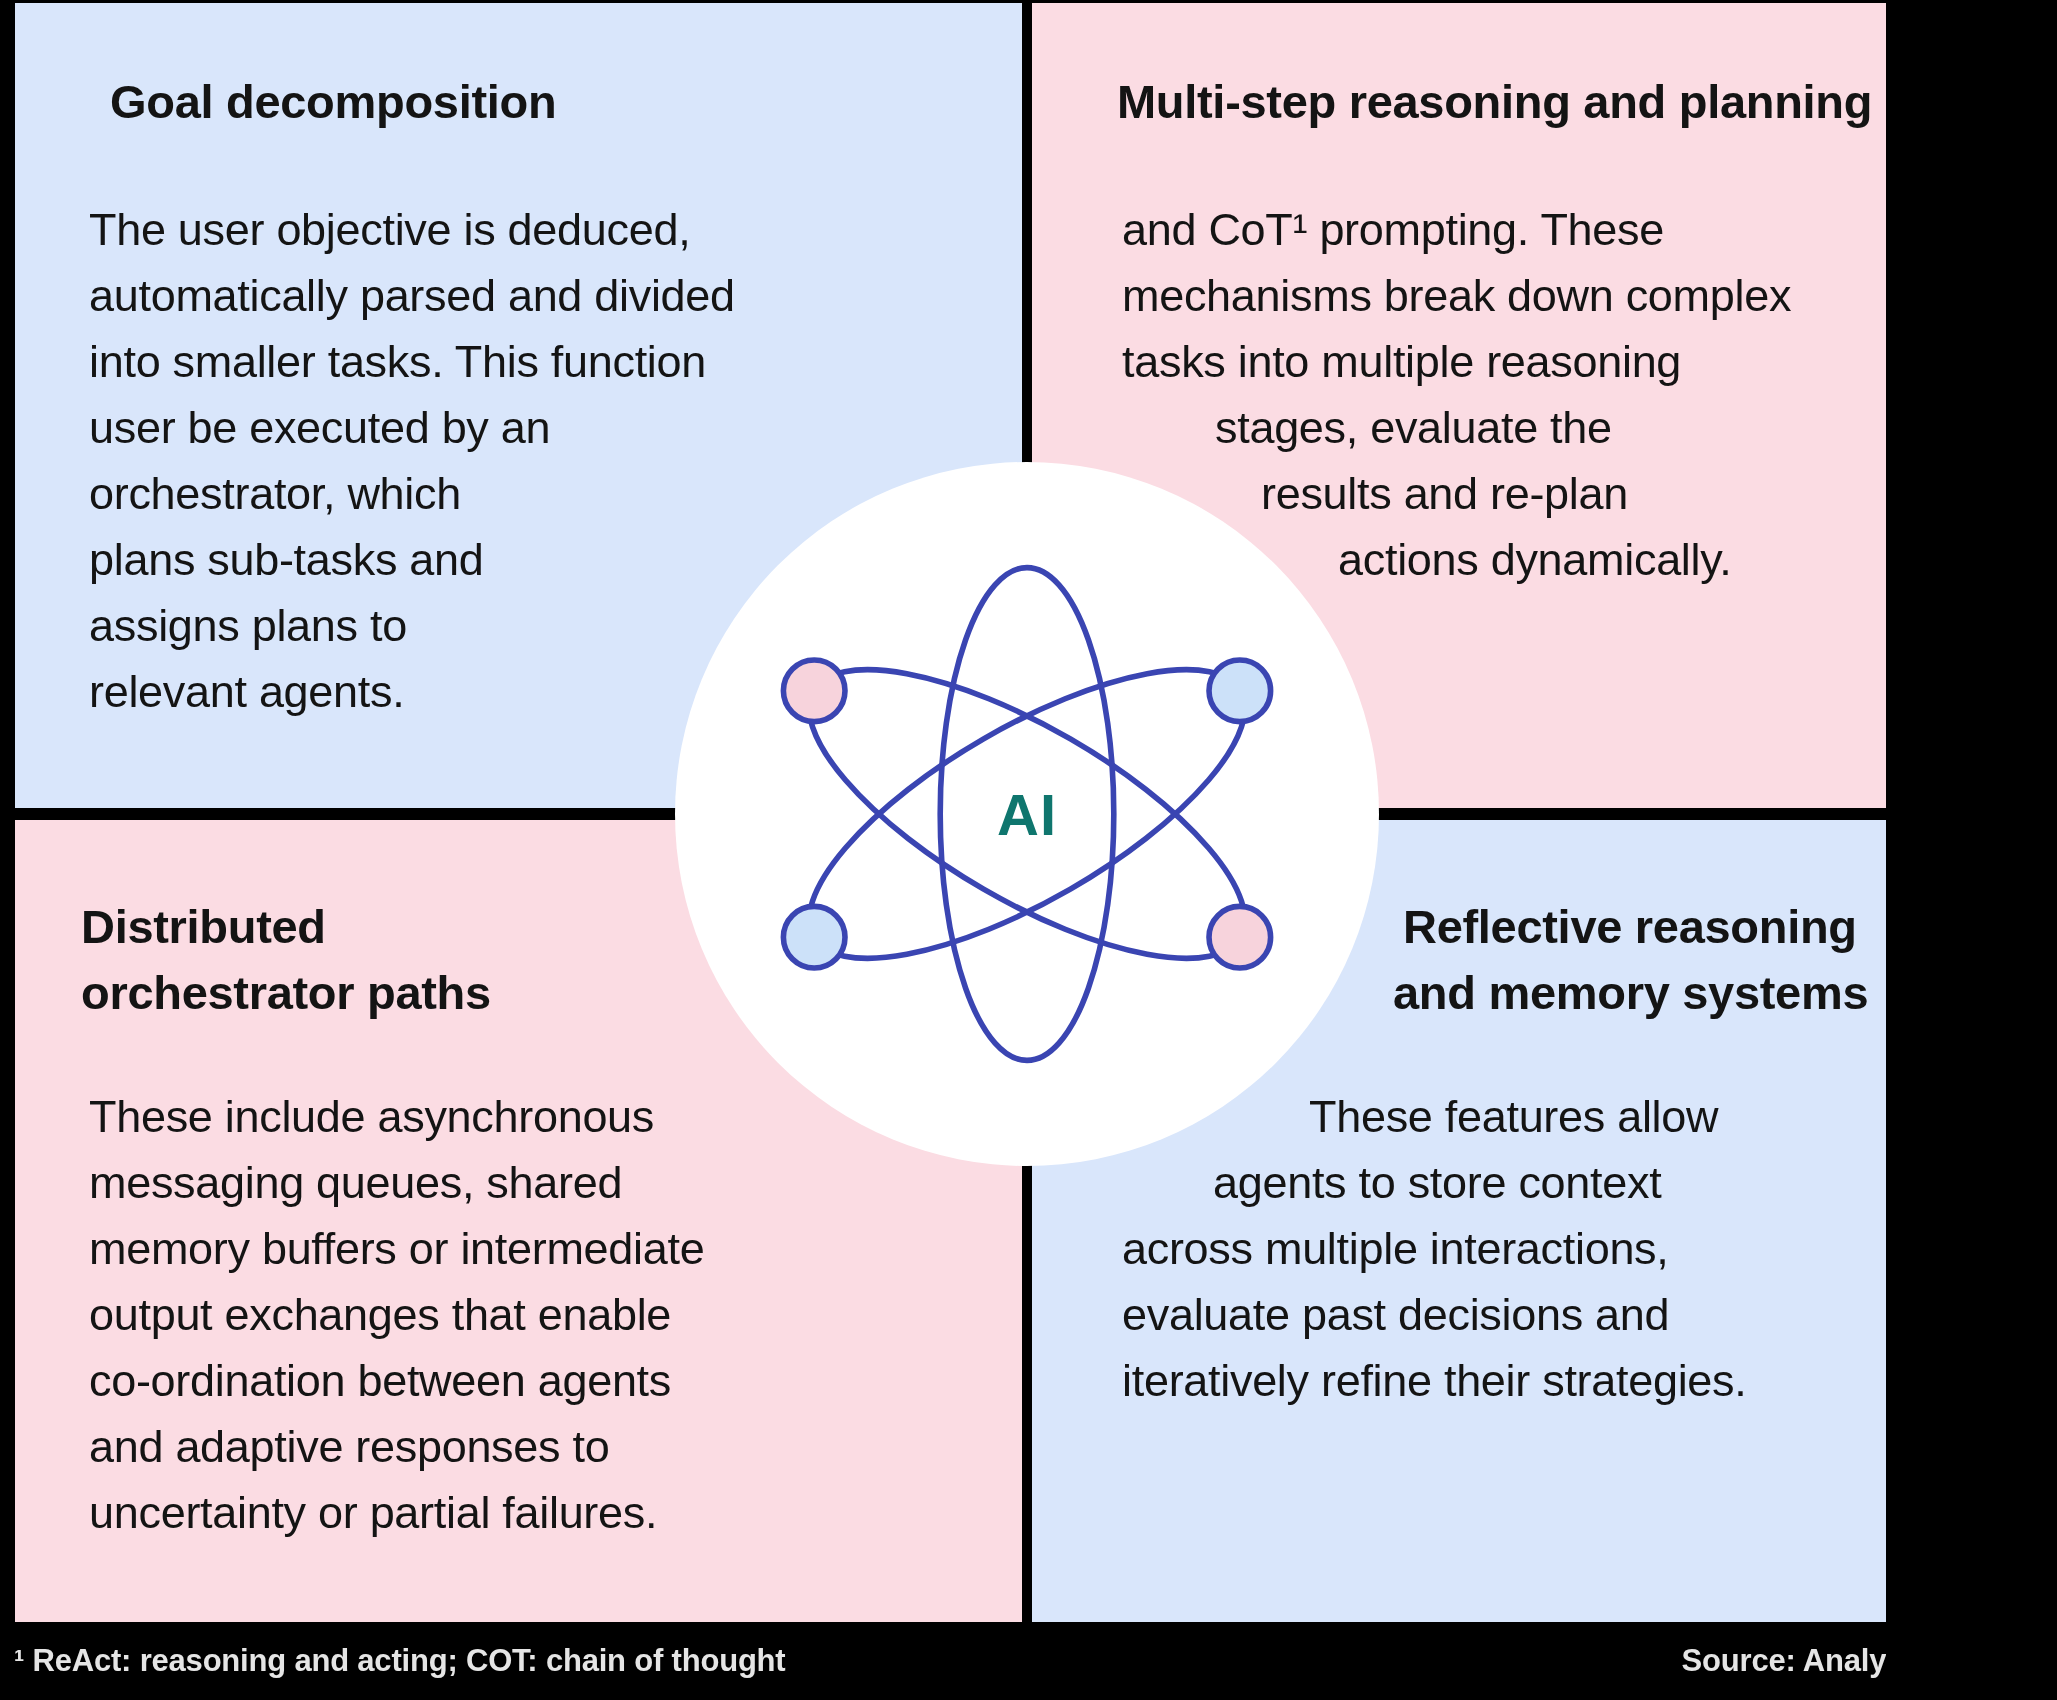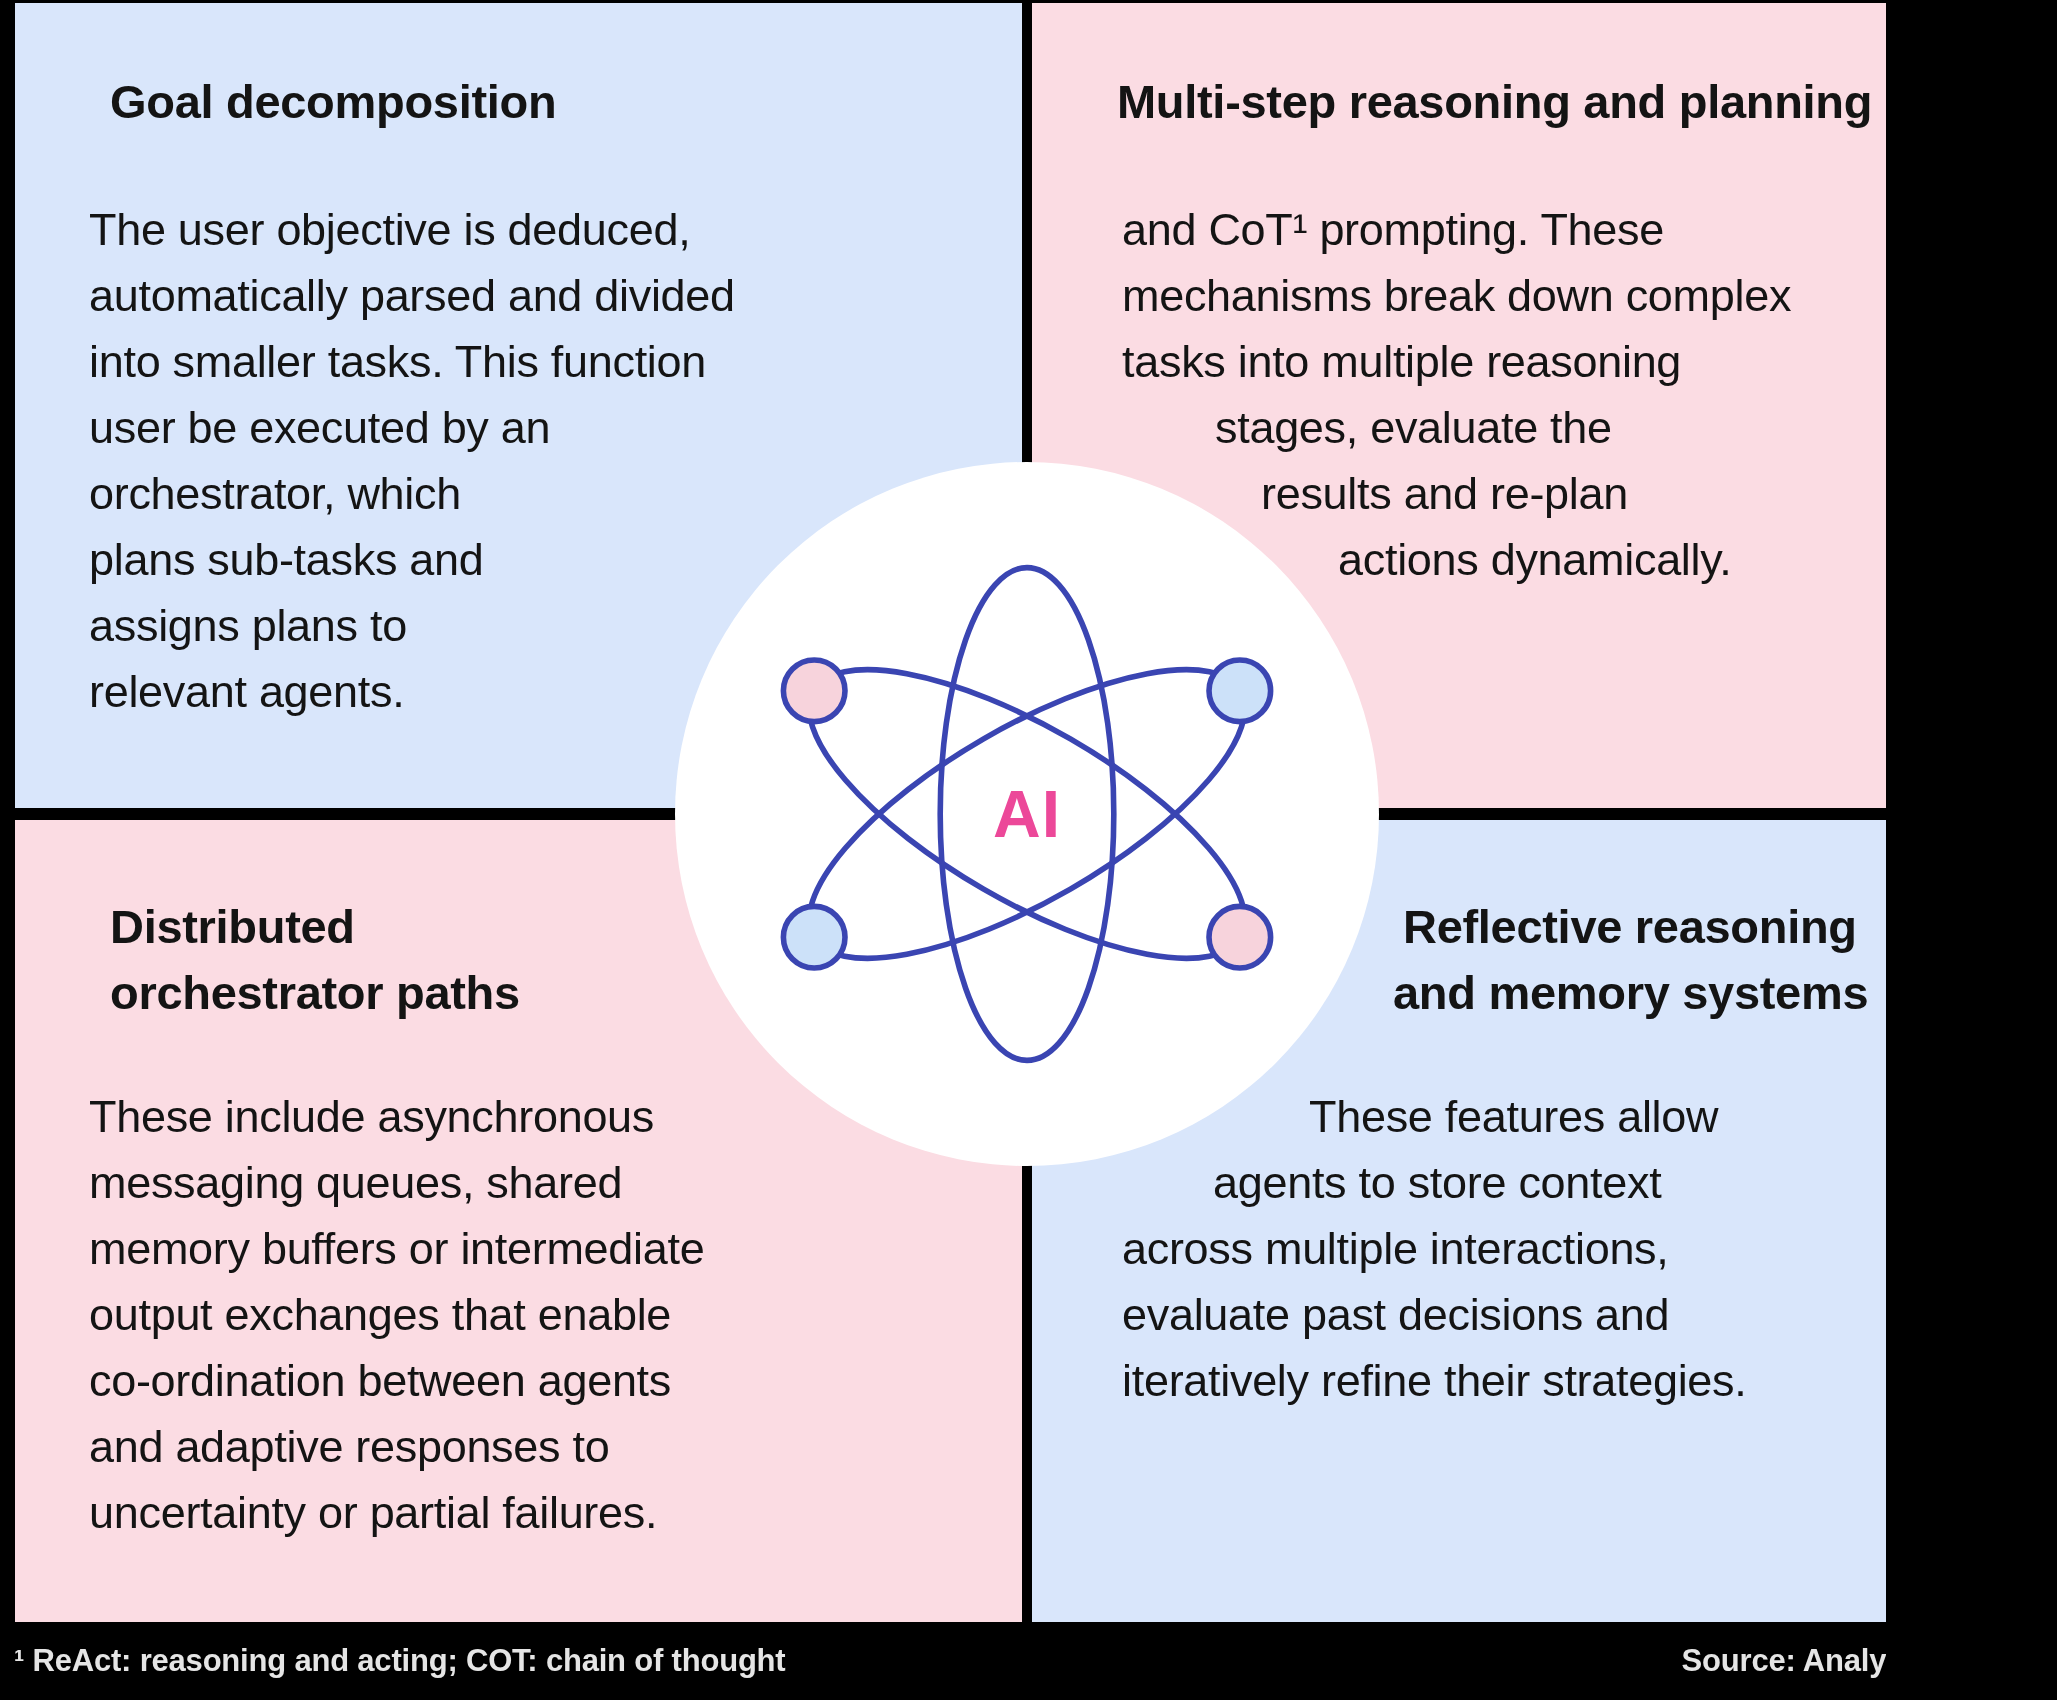--- a/index.html
+++ b/index.html
@@ -18,21 +18,21 @@
   .panel.tr{left:1032px;top:3px;width:1010px;height:805px;}
   .panel.bl{left:15px;top:820px;width:1007px;height:802px;}
   .panel.br{left:1032px;top:820px;width:1010px;height:802px;}
 
   .title{
     font-weight:bold;font-size:47px;line-height:66px;
     letter-spacing:-0.3px;margin:0;
   }
   .panel.tl .title-block{padding:66px 40px 0 95px;}
   .panel.tr .title-block{padding:66px 40px 0 85px;}
-  .panel.bl .title-block{padding:74px 40px 0 95px;}
+  .panel.bl .title-block{padding:74px 40px 0 66px;}
   .panel.br .title-block{padding:74px 40px 0 90px;}
 
   .body-block{
     font-size:45px;line-height:66px;letter-spacing:-0.3px;
   }
   .panel.tl .body-block{margin-top:62px;padding-left:74px;}
   .panel.tr .body-block{margin-top:62px;padding-left:90px;}
   .panel.bl .body-block{margin-top:58px;padding-left:74px;}
   .panel.br .body-block{margin-top:58px;padding-left:90px;}
 
@@ -51,21 +51,21 @@
   .panel.br .body-block .line:nth-child(2){padding-left:91px;}
 
   .center-badge{
     position:absolute;left:675px;top:462px;width:704px;height:704px;
     background:#ffffff;border-radius:50%;
     display:flex;align-items:center;justify-content:center;
   }
   .center-badge svg{position:absolute;left:72px;top:72px;width:560px;height:560px;}
   .ai-label{
     position:relative;z-index:2;
-    font-weight:bold;font-size:66px;color:#ec4899;letter-spacing:1px;
+    font-weight:bold;font-size:58px;color:#0f766e;letter-spacing:1px;
   }
 
   .footer{
     position:absolute;left:0;top:1622px;width:2057px;height:78px;
     background:#000;color:#e5e5e5;
     display:flex;align-items:center;justify-content:space-between;
     font-size:31px;font-weight:600;letter-spacing:-0.2px;
     padding:0 14px;box-sizing:border-box;
   }
 </style>

